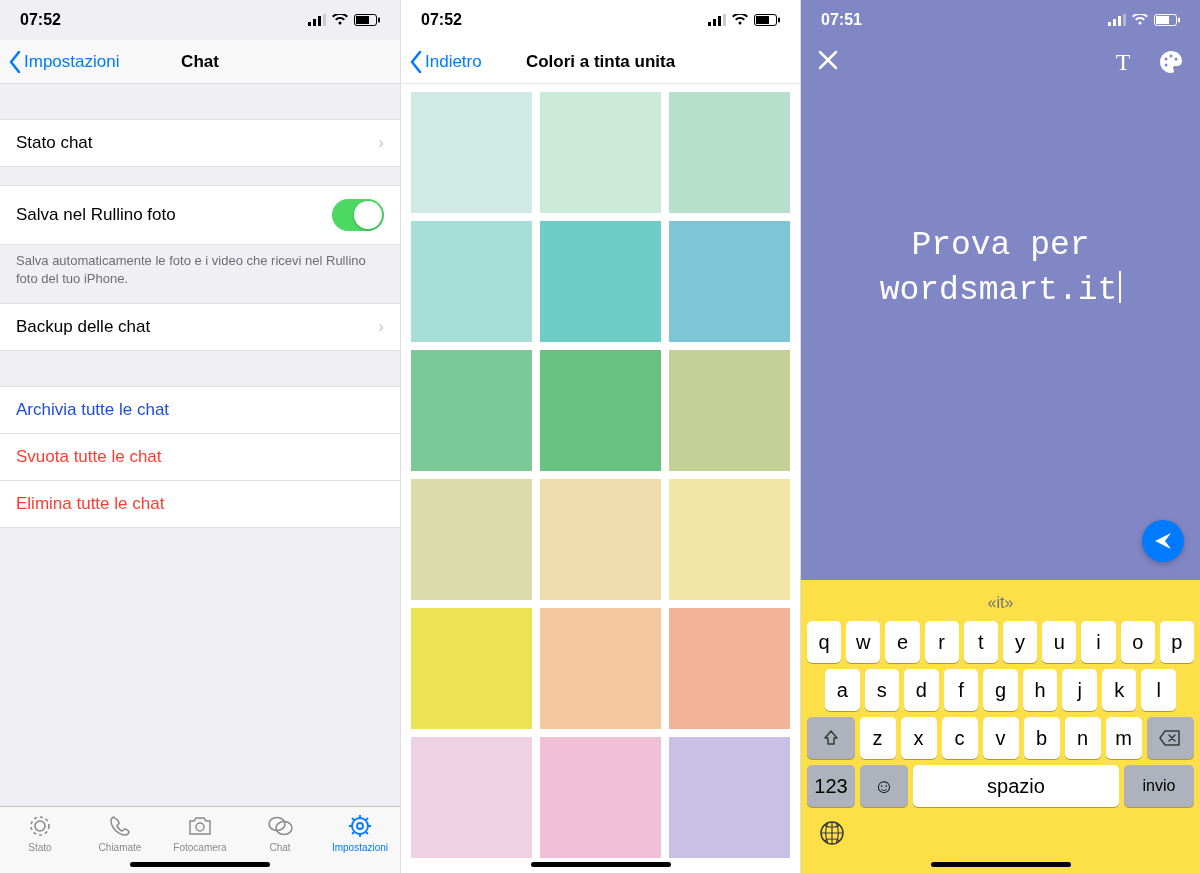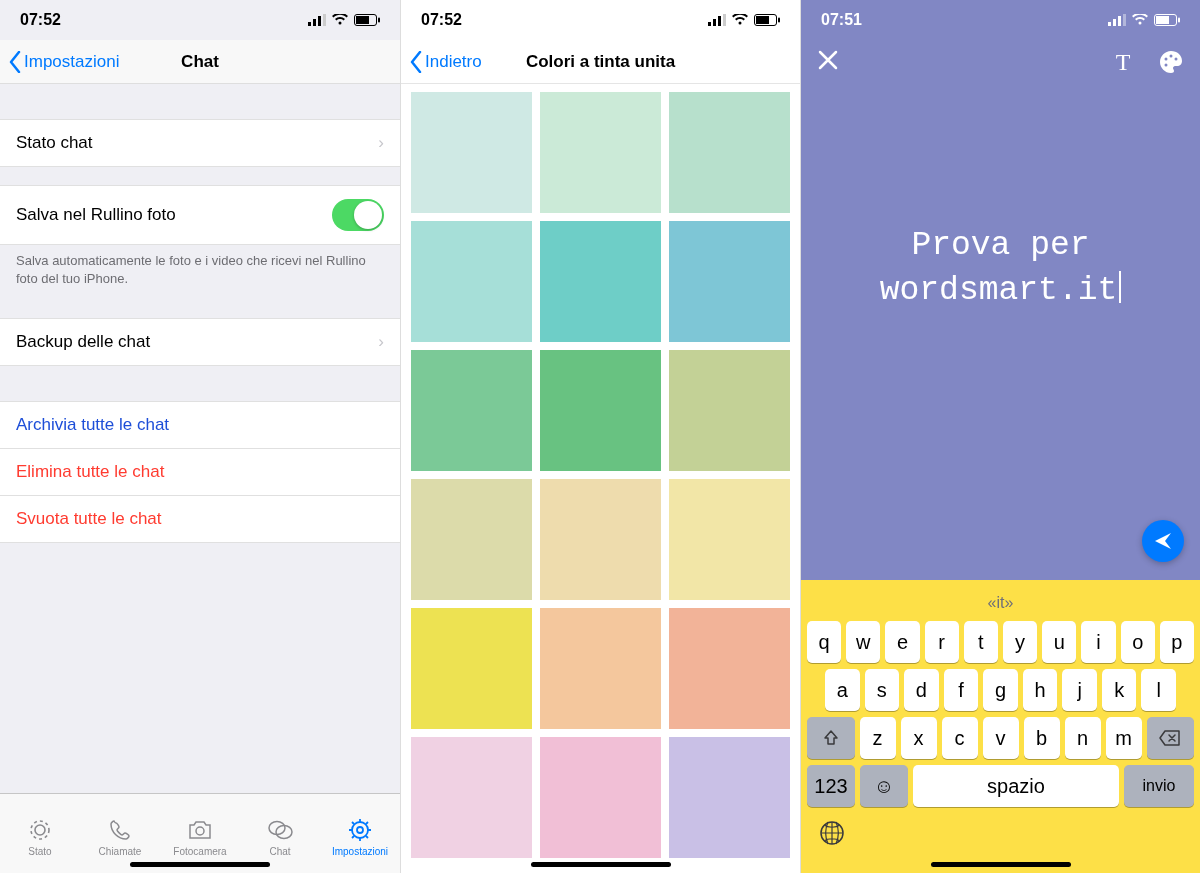--- a/index.html
+++ b/index.html
@@ -26,21 +26,21 @@
   .group { margin-top: 35px; }
   .group.first { margin-top: 35px; }
   .row { background: #fff; padding: 13px 16px; font-size: 17px; display: flex; align-items: center; justify-content: space-between; border-bottom: 0.5px solid rgba(0,0,0,.12); cursor: pointer; }
   .row.first { border-top: 0.5px solid rgba(0,0,0,.12); }
   .chev { color: #c7c7cc; }
   .toggle { width: 52px; height: 32px; background: #4cd964; border-radius: 16px; position: relative; }
   .toggle .knob { width: 28px; height: 28px; background: #fff; border-radius: 50%; position: absolute; right: 2px; top: 2px; box-shadow: 0 1px 3px rgba(0,0,0,.25); }
   .footer-note { font-size: 13px; color: #6d6d72; padding: 7px 16px 0; line-height: 1.35; }
   .row.blue { color: #1d4ed8; }
   .row.red { color: #ff3b30; }
-  .tabbar { height: 80px; background: #f8f8f8; border-top: 0.5px solid rgba(0,0,0,.2); display: flex; justify-content: space-around; align-items: flex-end; padding-bottom: 16px; }
+  .tabbar { height: 67px; background: #f8f8f8; border-top: 0.5px solid rgba(0,0,0,.2); display: flex; justify-content: space-around; align-items: center; padding-bottom: 16px; }
   .tab { flex:1; display:flex; flex-direction:column; align-items:center; justify-content:center; gap:2px; color:#8a8a8e; font-size:10px; cursor:pointer; }
   .tab.active { color:#007aff; }
   .tab-icon { width:28px; height:28px; display:flex; align-items:center; justify-content:center; }
   .home-ind { position:absolute; bottom:6px; left:50%; transform:translateX(-50%); width:140px; height:5px; background:#000; border-radius:3px; }
 
   
   .s2-content { flex:1; overflow:auto; padding: 8px 10px; }
   .color-grid { display:grid; grid-template-columns: repeat(3, 1fr); gap:8px; }
   .swatch { width:100%; aspect-ratio:1/1; cursor:pointer; }
 
@@ -107,35 +107,35 @@
       </div>
       <div class="group" style="margin-top:18px">
         <div class="row first">
           <span>Salva nel Rullino foto</span>
           <div class="toggle">
               <div class="knob"></div>
             </div>
         </div>
         <div class="footer-note">Salva automaticamente le foto e i video che ricevi nel Rullino foto del tuo iPhone.</div>
       </div>
-      <div class="group" style="margin-top:31px">
+      <div class="group" style="margin-top:16px">
         <div class="row first">
           <span>Backup delle chat</span>
           <span class="chev">›</span>
         </div>
       </div>
       <div class="group" style="margin-top:35px">
         <div class="row first blue">
           <span>Archivia tutte le chat</span>
         </div>
         <div class="row red">
+          <span>Svuota tutte le chat</span>
+        </div>
+        <div class="row red">
           <span>Elimina tutte le chat</span>
-        </div>
-        <div class="row red">
-          <span>Svuota tutte le chat</span>
         </div>
       </div>
     </div>
     <div class="tabbar">
       <div class="tab">
         <span class="tab-icon">
             <svg width="24" height="24" viewBox="0 0 24 24">
               <circle cx="12" cy="12" r="9" fill="none" stroke="currentColor" stroke-width="1.6" stroke-dasharray="3 3"></circle>
               <circle cx="12" cy="12" r="5" fill="none" stroke="currentColor" stroke-width="1.6"></circle>
             </svg>

